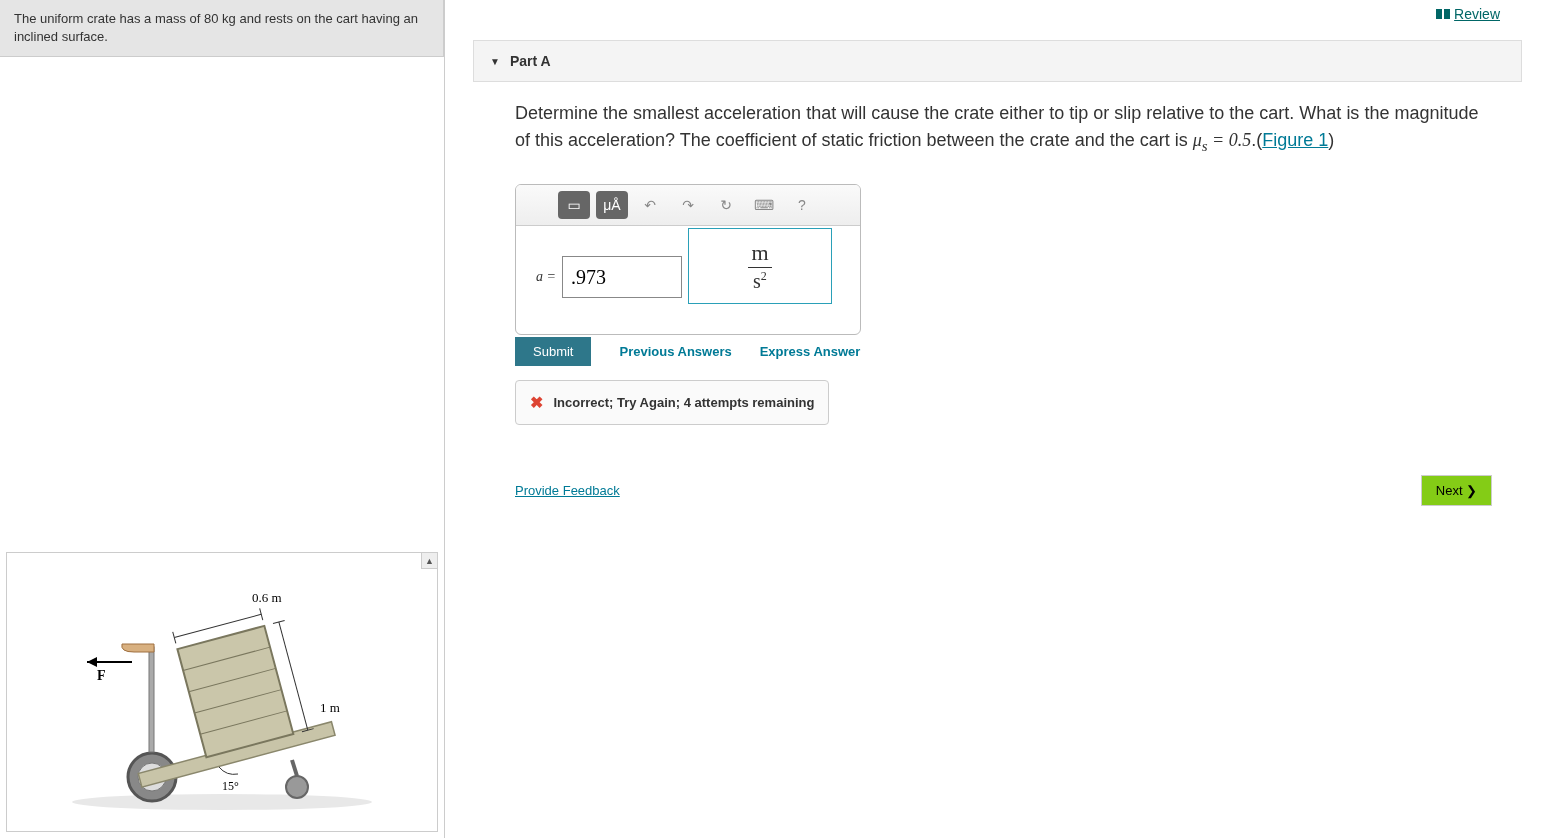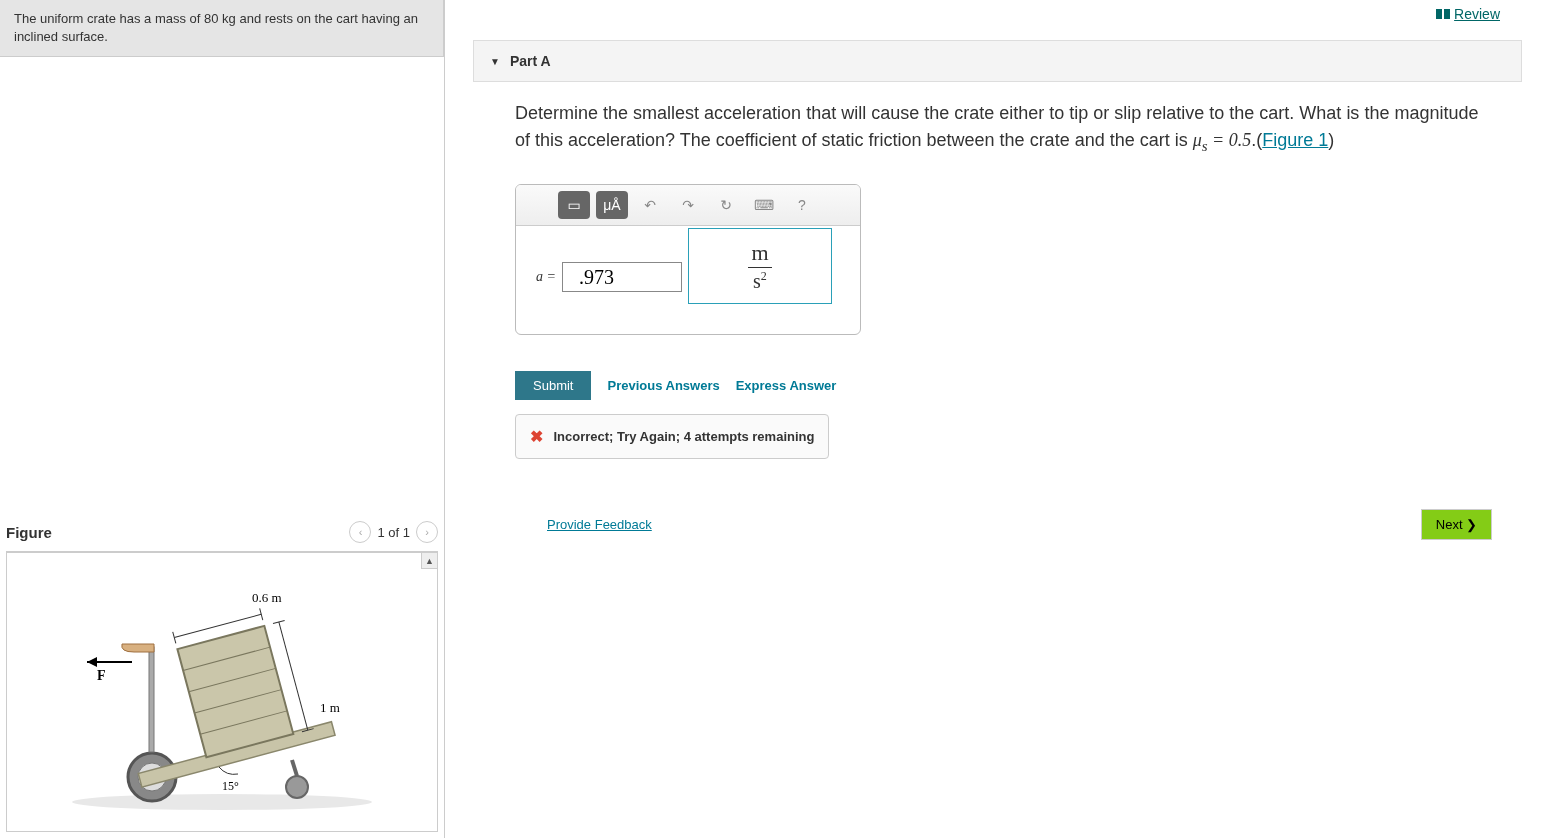--- a/index.html
+++ b/index.html
@@ -110,83 +110,75 @@
   .tool-btn.dark { background:#666; color:#fff; }
   .tool-btn.light { color:#888; }
 
   .answer-input-row {
     padding: 24px 20px 30px 20px;
     display:flex; align-items:center; gap:6px;
   }
   .eq-label { font-style: italic; font-family:'Times New Roman',serif; font-size:14px; }
   .value-input {
     border: 1px solid #888;
-    height: 30px; width: 120px;
-    padding: 0 16px;
+    height: 42px; width: 120px;
+    padding: 0 8px;
     font-family: 'Times New Roman', serif;
     font-size: 20px;
   }
   .unit-box {
     border: 1px solid #2aa0b8;
     height: 76px; width: 144px;
     margin-top: -22px;
     display:flex; align-items:center; justify-content:center;
     flex-direction: column; position:relative; padding:4px;
   }
   .unit-frac { font-family:'Times New Roman',serif; font-size:22px; text-align:center; line-height:1.1;}
   .unit-frac .num {}
   .unit-frac .bar { border-top:1px solid #333; display:block; width:24px; margin:2px auto; }
   .unit-frac .den { font-size:20px; }
   .unit-frac .den sup { font-size:12px; }
 
-  .submit-row { margin: 36px 0 14px 0; display:flex; align-items:center; gap:16px; }
+  .submit-row { margin: 2px 0 14px 0; display:flex; align-items:center; gap:28px; }
   .submit-btn {
     background:#2e778a; color:#fff; border:none;
     padding: 7px 18px; font-size:13px; cursor:pointer;
   }
   .link-action { color:#007a96; font-size:13px; cursor:pointer; font-weight:bold;}
 
   .feedback-box {
     border:1px solid #ccc; border-radius:4px;
     padding: 12px 14px; display:flex; align-items:center; gap:10px;
     width: fit-content; background:#fafafa;
   }
   .feedback-box .x { color:#d43; font-weight:bold; font-size:16px; }
   .feedback-box .msg { font-weight:bold; font-size:13px; }
 
   .bottom-row {
     display:flex; justify-content:space-between; align-items:center;
     margin-top: 50px; padding-left:0px;
   }
-  .provide-fb { color:#007a96; text-decoration:underline; font-size:13px; cursor:pointer;margin-left:32px; }
+  .provide-fb { color:#007a96; text-decoration:underline; font-size:13px; cursor:pointer; }
   .next-btn {
     background:#84cc16; border:1px solid #ccc; padding:7px 14px;
     font-size:13px; cursor:pointer;
   }
 
   
   .figure-svg { width: 360px; height: 260px; }
 </style>
 </head>
 <body>
 
 <div class="left-panel">
   <div class="problem-statement">
     <span>The uniform crate has a mass of 80 kg and rests on the cart having an inclined surface.</span>
   </div>
 
   <div class="figure-section">
-    <div class="figure-header">
-      <span class="figure-title">Figure</span>
-      <div class="figure-nav">
-        <span class="nav-circle">‹</span>
-        <span class="figure-counter">1 of 1</span>
-        <span class="nav-circle">›</span>
-      </div>
-    </div>
     <div class="figure-body">
       <div class="scroll-up">▲</div>
       <svg class="figure-svg" viewBox="0 0 360 260">
 
         <ellipse cx="180" cy="240" rx="150" ry="8" fill="#e8e8e8"></ellipse>
 
         <circle cx="110" cy="215" r="24" fill="#888" stroke="#555" stroke-width="3"></circle>
         <circle cx="110" cy="215" r="14" fill="#ddd" stroke="#777"></circle>
         <circle cx="110" cy="215" r="5" fill="#777"></circle>
 

